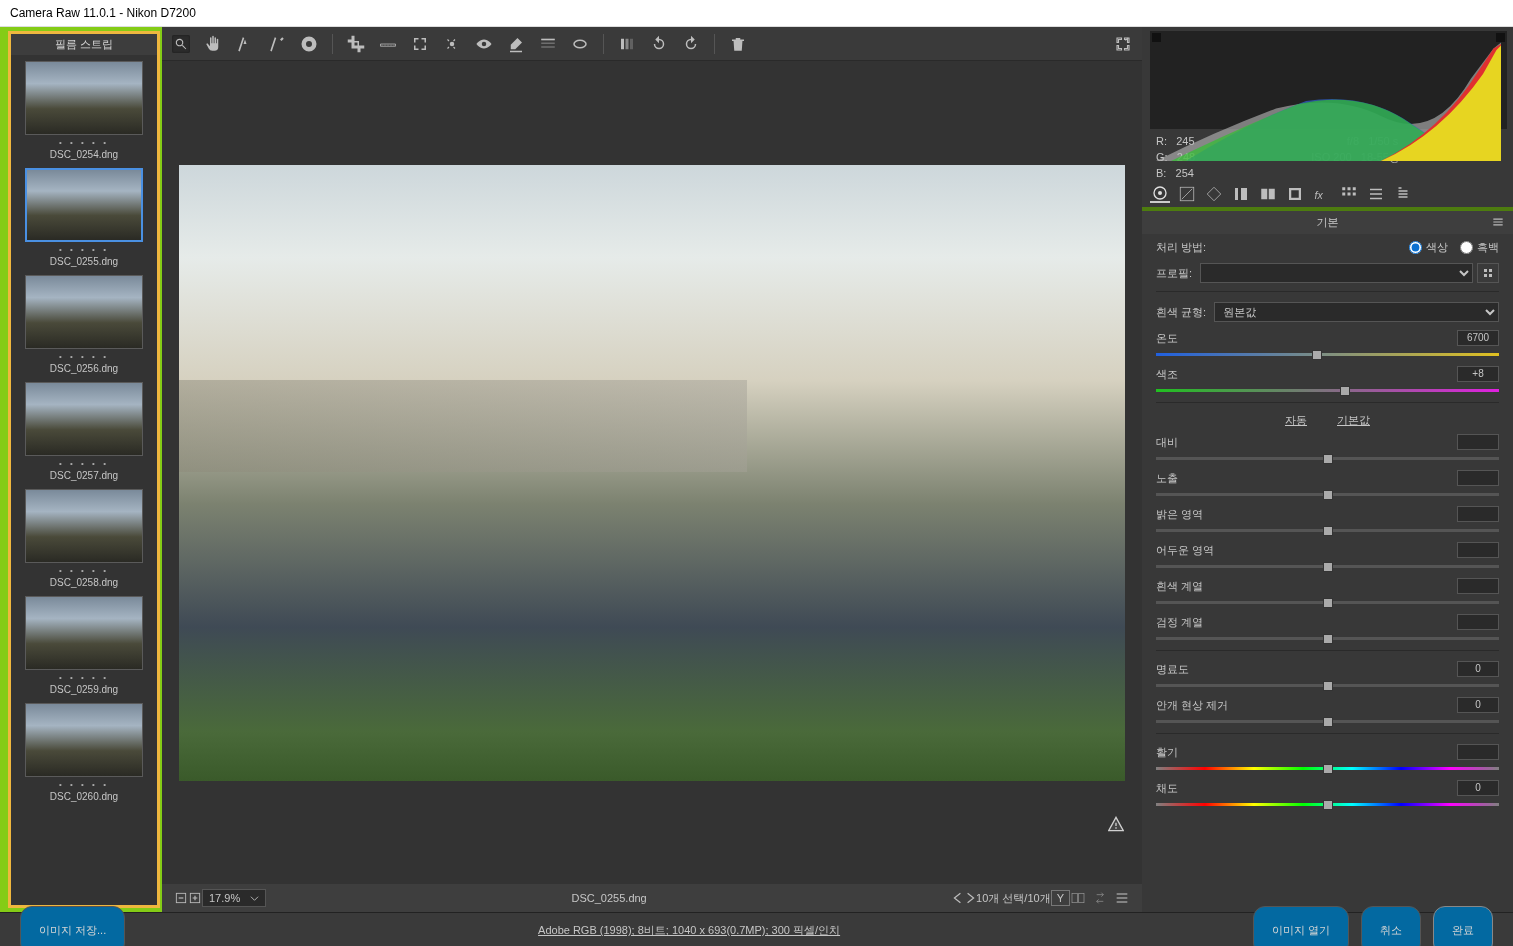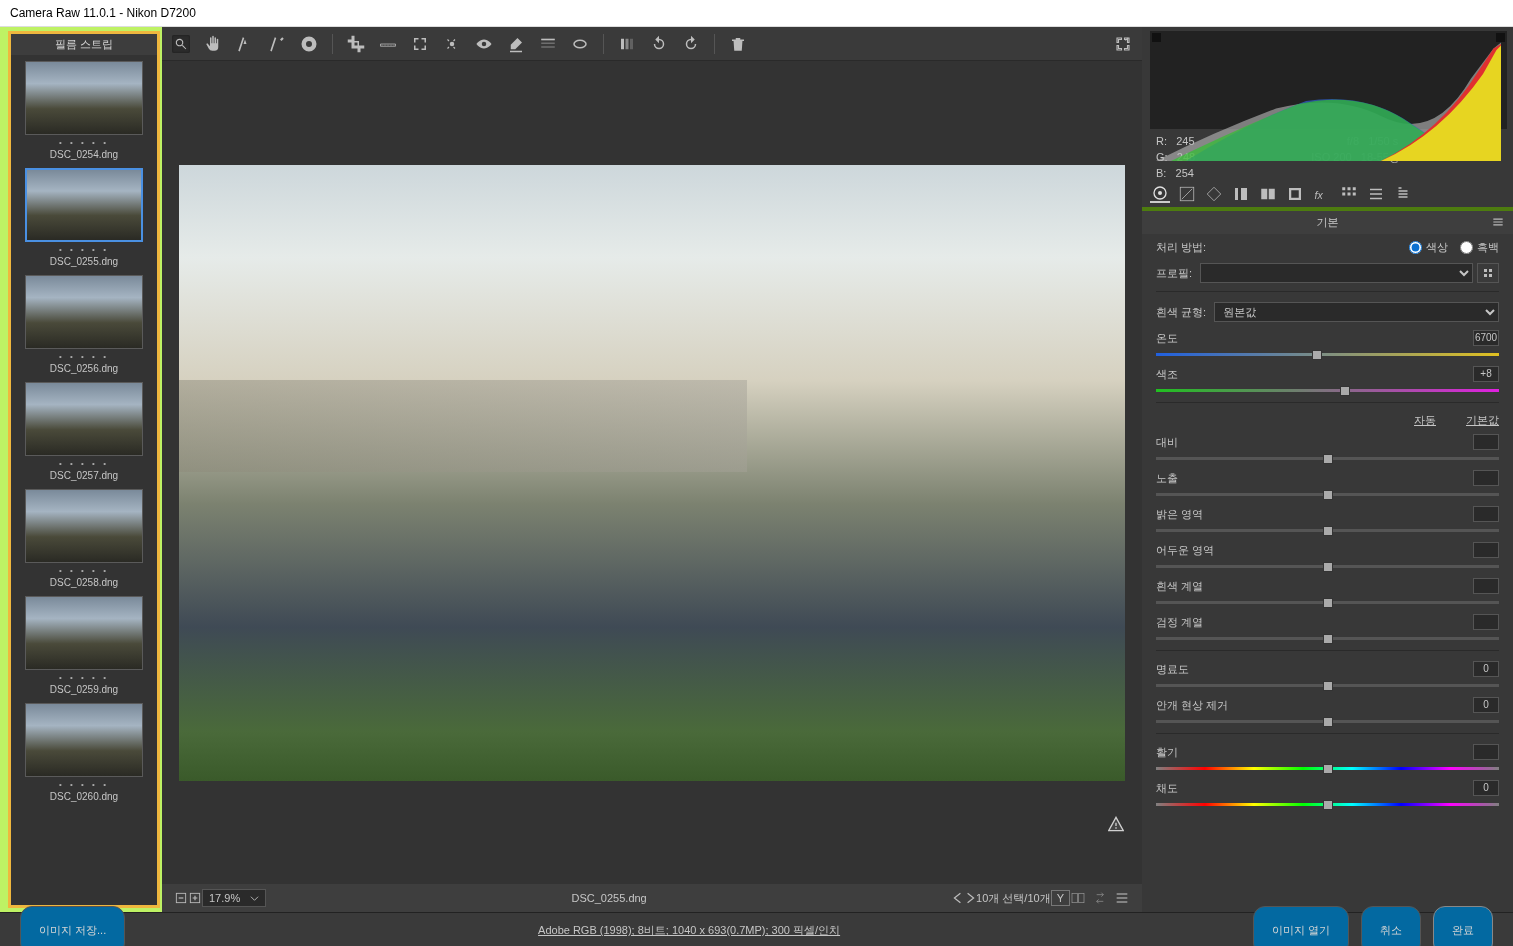--- a/index.html
+++ b/index.html
@@ -1,18 +1,18 @@
 <!DOCTYPE html>
 <html><head>
 <meta charset="utf-8">
 <style>
   *{margin:0;padding:0;box-sizing:border-box;font-family:Arial,sans-serif;-webkit-font-smoothing:antialiased}
   body{background:#fff;width:1513px;height:946px;overflow:hidden;font-size:11px;color:#ccc}
   .title-bar{background:#fff;color:#000;padding:6px 10px;font-size:12px;border-bottom:1px solid #ddd}
-  .app{display:flex;height:885px;background:#bef264}
+  .app{display:flex;height:885px;background:#84cc16}
   
   .film-strip{width:152px;background:#333;display:flex;flex-direction:column;border:3px solid #efb73e;margin:4px 2px 4px 8px}
   .film-strip-header{background:#3d3d3d;text-align:center;padding:3px 0;font-size:11px;color:#d5d5d5}
   .thumbs{flex:1;overflow:hidden}
   .thumb-item{padding:6px 12px 2px;text-align:center}
   .thumb-box{width:118px;height:74px;border:1px solid #5a5a5a;background:linear-gradient(to bottom,#7a8a9a 0%,#a5b4c2 30%,#4a4a3a 65%,#2a2a24 100%);margin:0 auto}
   .thumb-item.selected .thumb-box{border:2px solid #4a90e2}
   .dots{font-size:8px;color:#aaa;letter-spacing:3px;margin-top:3px}
   .thumb-name{font-size:10px;color:#c6c6c6;margin-top:2px}
   
@@ -49,29 +49,29 @@
   .row{display:flex;align-items:center;margin-bottom:8px;font-size:11px;color:#c6c6c6}
   .row-label{flex:1}
   .radio{display:flex;align-items:center;gap:4px;margin-left:12px}
   .radio input{accent-color:#0b70d0}
   .select{flex:1;background:#2a2a2a;border:1px solid #555;color:#c6c6c6;font-size:11px;height:20px;padding:1px 4px;margin-left:8px}
   .icon-btn{width:22px;height:20px;border:1px solid #555;margin-left:4px;display:flex;align-items:center;justify-content:center;background:#3a3a3a;cursor:pointer}
   .icon-btn svg{width:12px;height:12px;fill:#bdbdbd}
   .ctrl{margin-bottom:2px}
   .ctrl-row{display:flex;align-items:center;font-size:11px;color:#c6c6c6}
   .ctrl-row .label{flex:1}
-  .value{width:26px;background:#2a2a2a;border:1px solid #555;text-align:center;height:16px;font-size:10px;line-height:14px}
+  .value{width:42px;background:#2a2a2a;border:1px solid #555;text-align:center;height:16px;font-size:10px;line-height:14px}
   .slider-track{height:8px;margin:4px 0 8px;position:relative;display:flex;align-items:center}
   .track{height:3px;background:#555;flex:1;position:relative}
   .track.gradient-temp{background:linear-gradient(to right,#2060e0,#e0c020)}
   .track.gradient-tint{background:linear-gradient(to right,#20c020,#e020e0)}
   .track.gradient-rgb{background:linear-gradient(to right,#808080,red,yellow,lime,cyan,blue,magenta,#808080)}
   .handle{position:absolute;top:-3px;width:10px;height:10px;background:#aaa;border:1px solid #333;transform:translateX(-50%);cursor:pointer}
   .hr{height:1px;background:#2a2a2a;margin:6px 0 10px}
-  .link-row{display:flex;justify-content:flex-end;gap:30px;margin-bottom:6px}
+  .link-row{display:flex;justify-content:center;gap:30px;margin-bottom:6px}
   .link-row span{text-decoration:underline;color:#c6c6c6;cursor:pointer}
   
   .footer{height:36px;background:#3a3a3a;display:flex;align-items:center;padding:0 20px;gap:12px;border-top:1px solid #222}
   .footer-link{text-decoration:underline;color:#c6c6c6;font-size:11px;text-align:center;flex:1}
   .btn{background:#0369a1;border:1px solid #555;border-radius:12px;padding:16px 18px;color:#d5d5d5;font-size:11px;cursor:pointer}
   .btn.primary{border:1px solid #888}
   .sep{width:1px;height:20px;background:#555}
   .small-icons{display:flex;gap:6px;align-items:center}
   .small-icons svg{width:16px;height:16px;fill:#9a9a9a;cursor:pointer}
 </style>

